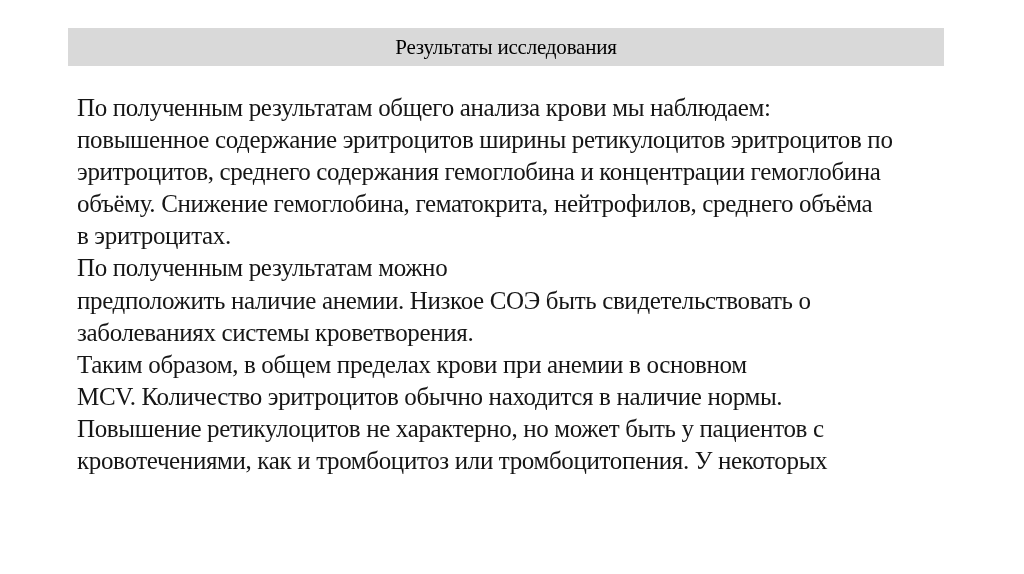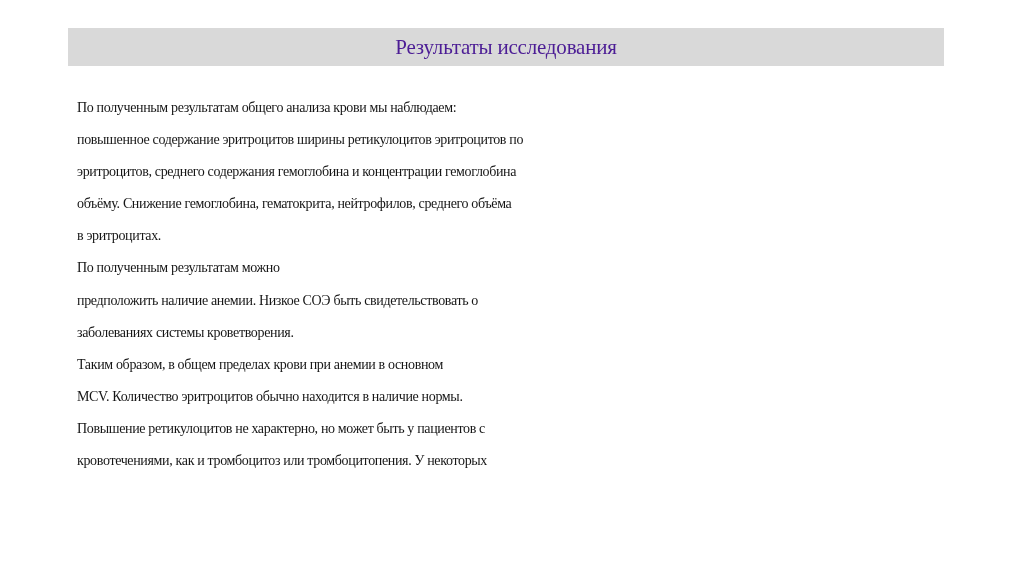--- a/index.html
+++ b/index.html
@@ -22,29 +22,29 @@
       width: 876px;
       height: 38px;
       background: #d9d9d9;
       display: flex;
       align-items: center;
       justify-content: center;
     }
     .title-text {
       font-size: 21px;
       line-height: 1;
-      color: #4c1d95;
+      color: #000000;
       letter-spacing: -0.2px;
     }
     .body-text {
       position: absolute;
       left: 77px;
       top: 92px;
       width: 880px;
-      font-size: 14px;
+      font-size: 25px;
       line-height: 32.1px;
       letter-spacing: -0.35px;
       color: #161616;
     }
     .line {
       display: block;
       white-space: nowrap;
     }
   </style>
 </head>

